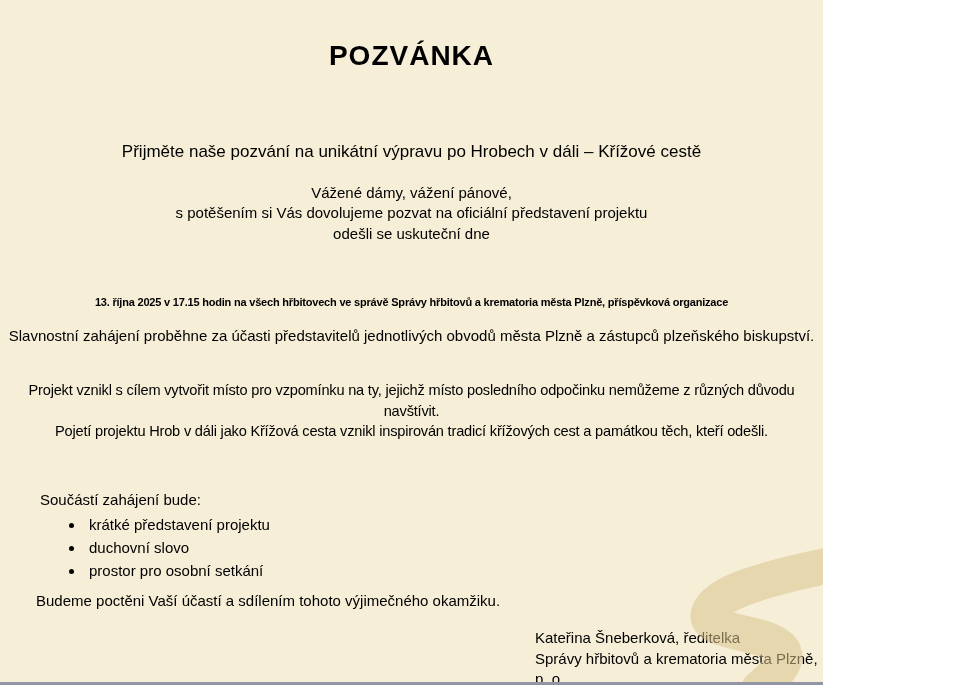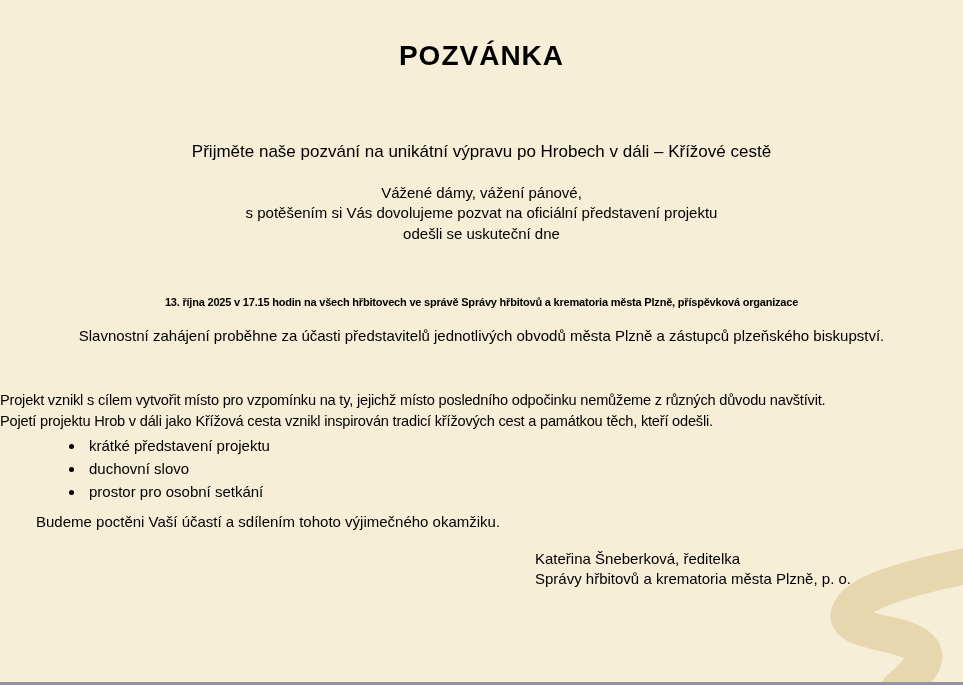--- a/index.html
+++ b/index.html
@@ -1,20 +1,20 @@
 <!DOCTYPE html>
 <html><head>
 <meta charset="utf-8">
 <style>
   html, body { margin: 0; padding: 0; }
   body { font-family: "Liberation Sans", sans-serif; }
 
   .page {
     position: relative;
-    width: 963px;
+    width: 823px;
     height: 685px;
     box-sizing: border-box;
     background: #f7eed8;
     color: #000;
     overflow: hidden;
     border-bottom: 3px solid #9296a4;
     padding-top: 42px;
   }
 
   .doc-title {
@@ -50,22 +50,22 @@
   }
 
   .ceremony-line {
     margin-top: 14px;
     text-align: center;
     font-size: 15px;
     line-height: 20.3px;
   }
 
   .project-paragraph {
-    margin-top: 44px;
-    text-align: left;
+    margin-top: 34px;
+    text-align: center;
     font-size: 14.6px;
     letter-spacing: -0.2px;
     line-height: 20.3px;
   }
 
   .agenda-intro {
     margin: 49px 0 0 0;
     padding-left: 40px;
     font-size: 15px;
     line-height: 20px;
@@ -118,20 +118,21 @@
     <div class="fit-line">13. října 2025 v 17.15 hodin na všech hřbitovech ve správě Správy hřbitovů a krematoria města Plzně, příspěvková organizace</div>
   </div>
 
   <div class="ceremony-line">Slavnostní zahájení proběhne za účasti představitelů jednotlivých obvodů města Plzně a zástupců plzeňského biskupství.</div>
 
   <div class="project-paragraph">
     <div>Projekt vznikl s cílem vytvořit místo pro vzpomínku na ty, jejichž místo posledního odpočinku nemůžeme z různých důvodu navštívit.</div>
     <div>Pojetí projektu Hrob v dáli jako Křížová cesta vznikl inspirován tradicí křížových cest a památkou těch, kteří odešli.</div>
   </div>
 
+  <div class="agenda-intro">Součástí zahájení bude:</div>
 
   <ul class="agenda-list">
     <li>krátké představení projektu</li>
     <li>duchovní slovo</li>
     <li>prostor pro osobní setkání</li>
   </ul>
 
   <div class="closing-line">Budeme poctěni Vaší účastí a sdílením tohoto výjimečného okamžiku.</div>
 
   <div class="signature-block">

